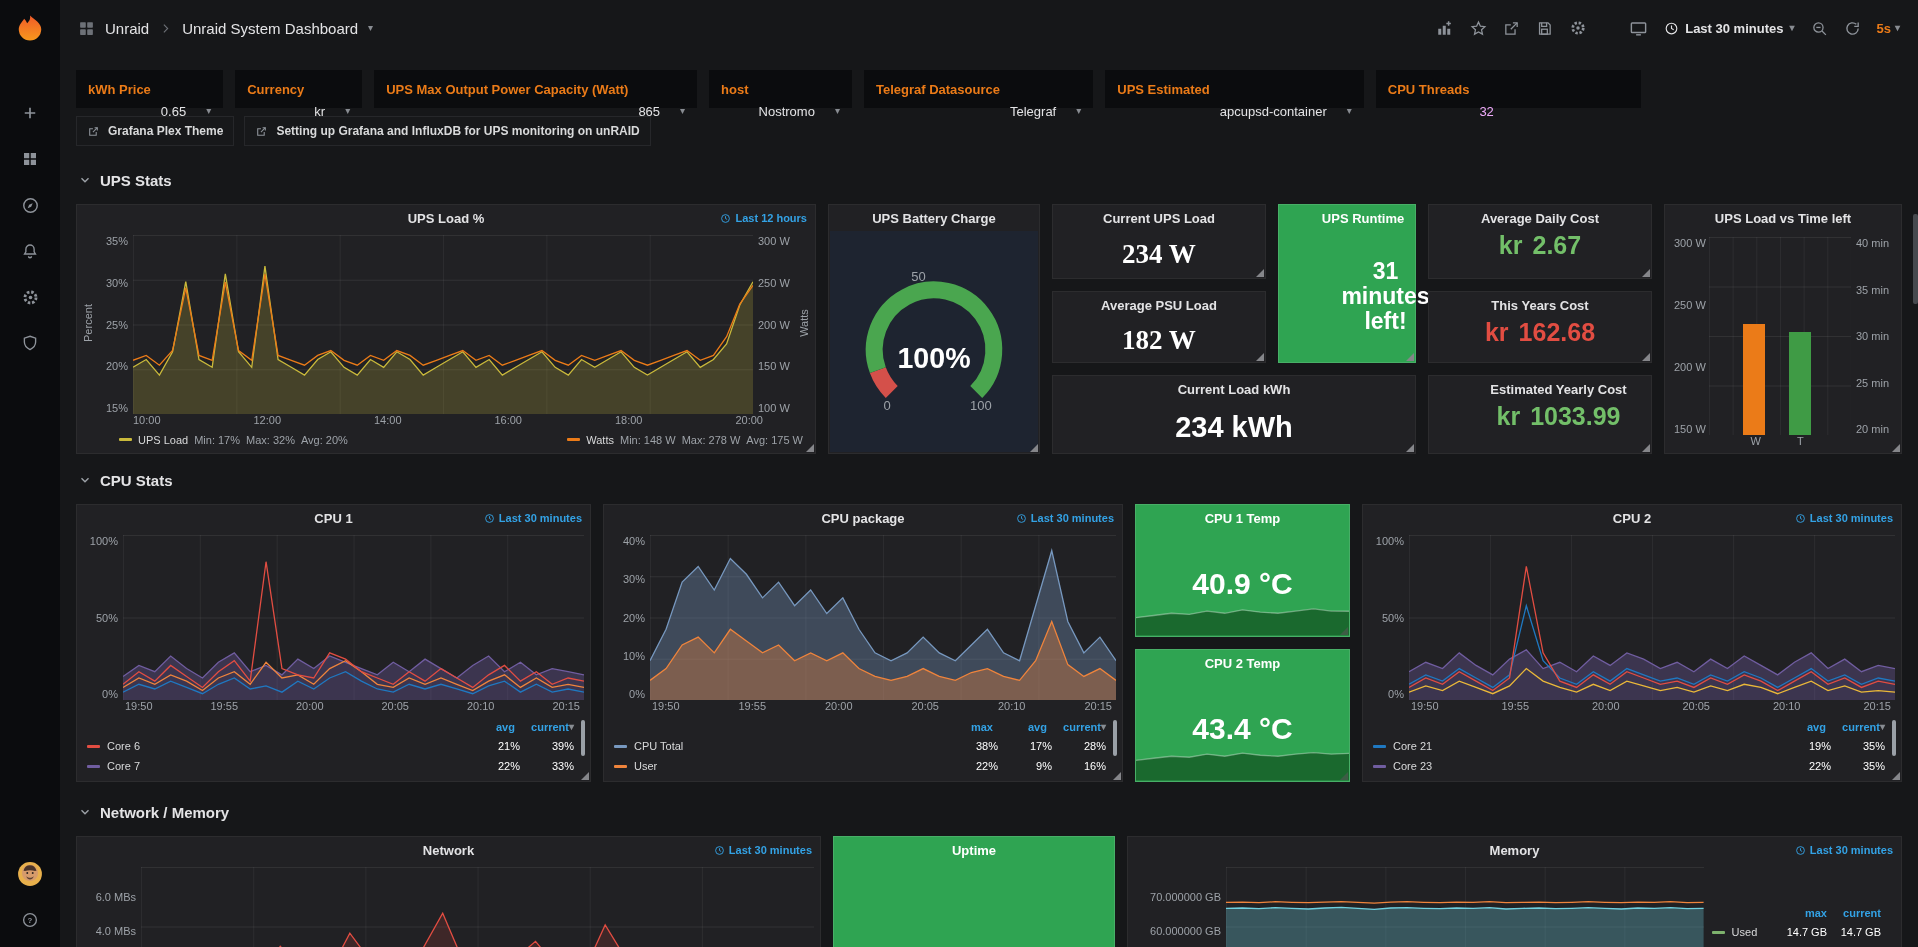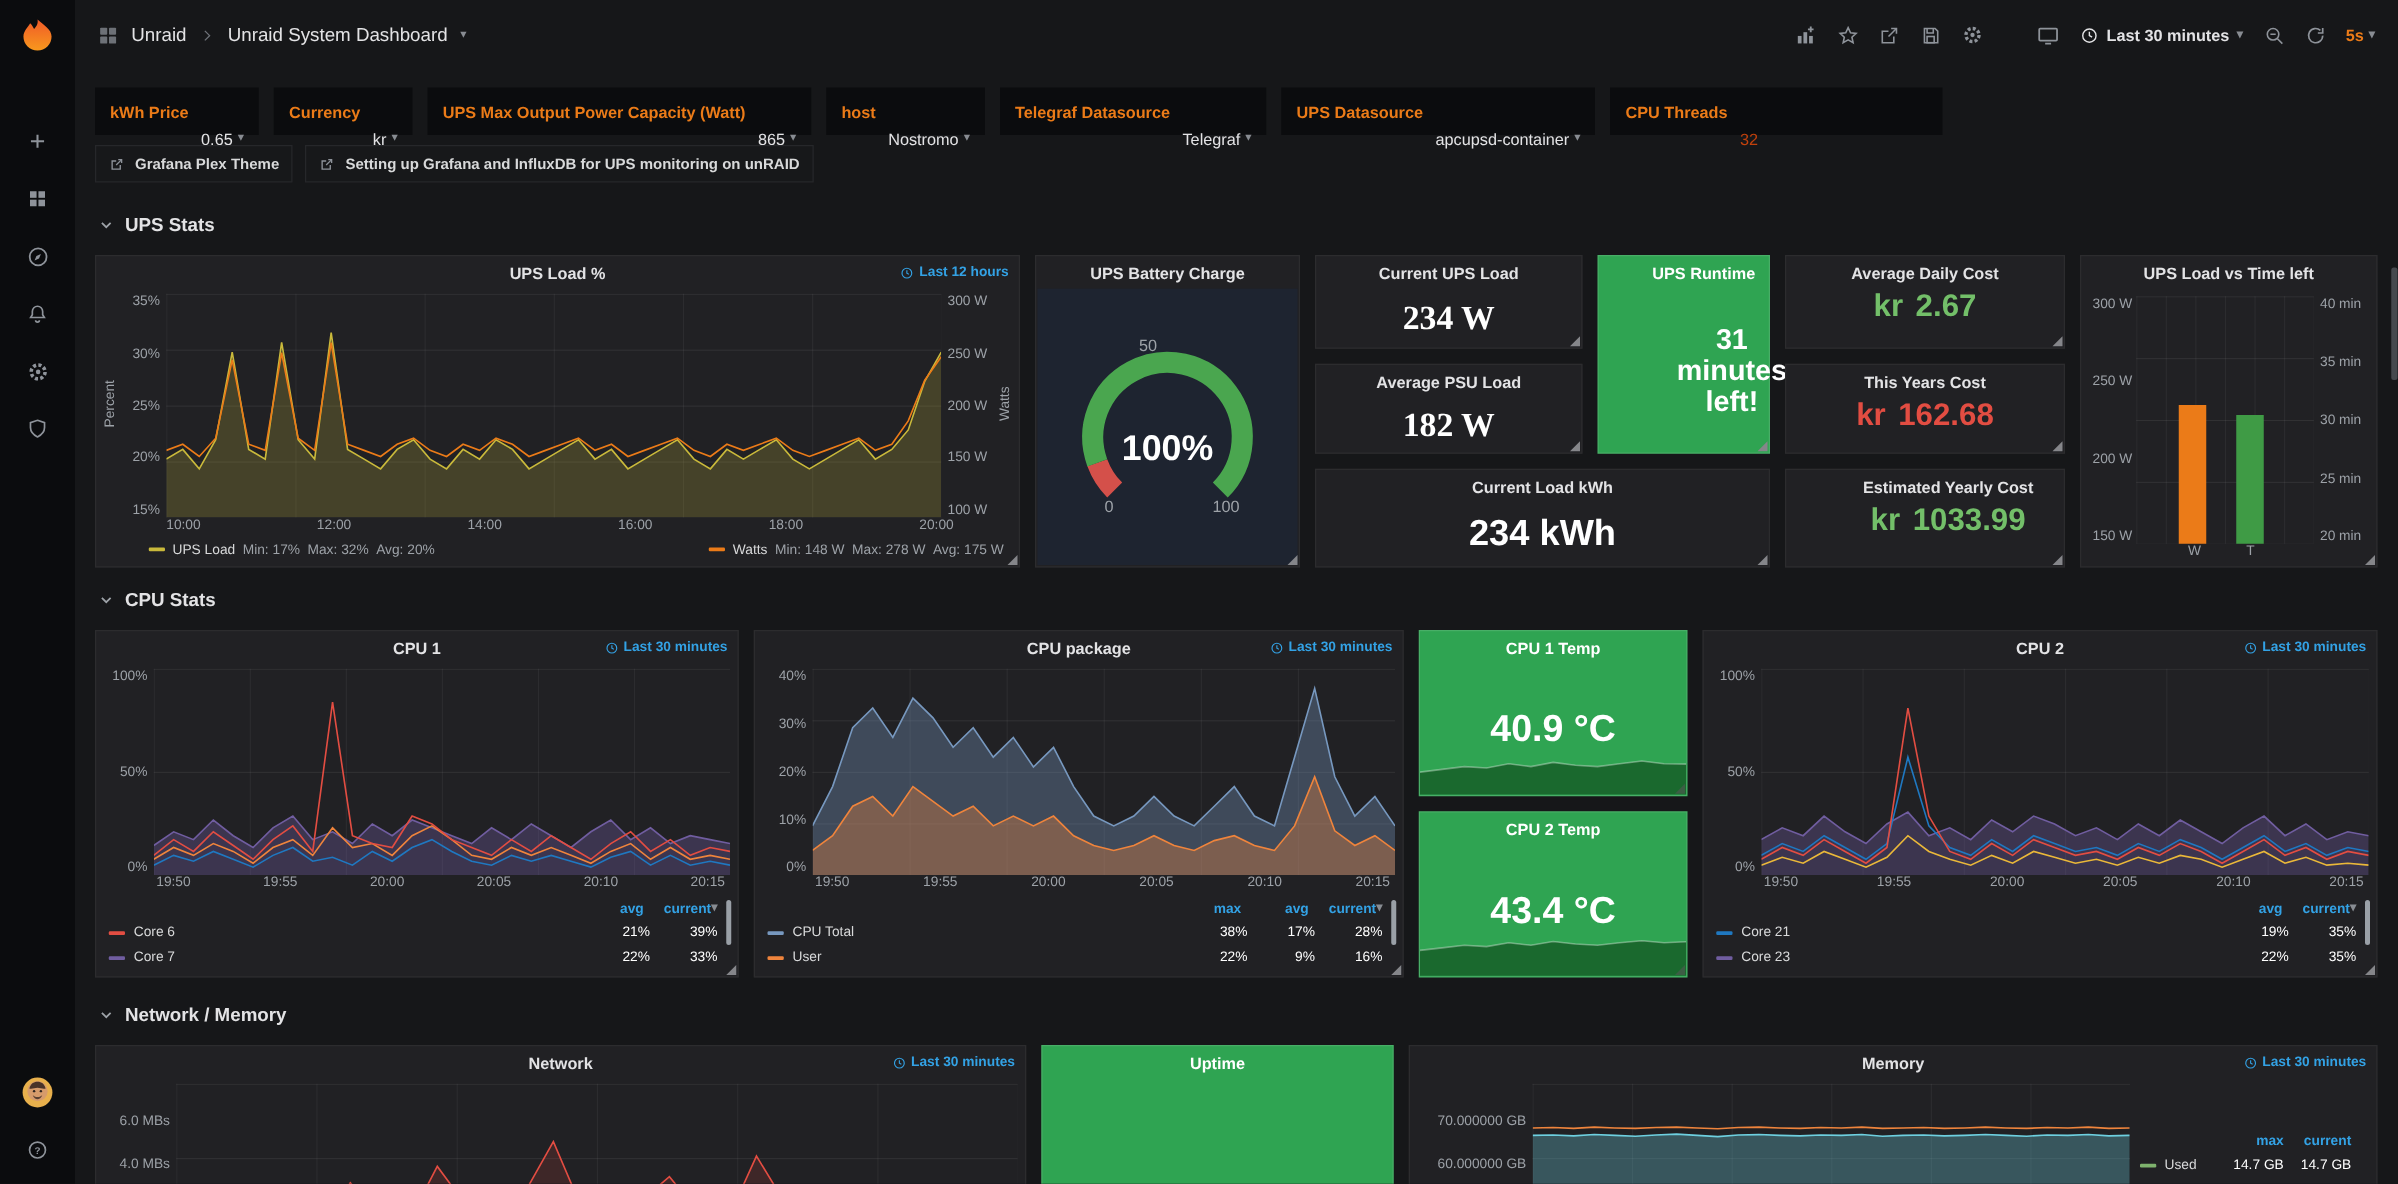--- a/index.html
+++ b/index.html
@@ -30,22 +30,22 @@
   .timepicker{display:flex;align-items:center;gap:6px;color:#e3e3e5;font-weight:600;font-size:13px;cursor:pointer;}
   .refresh-int{color:var(--orange);font-weight:600;display:flex;align-items:center;gap:4px;cursor:pointer;}
   .nav-gap{width:10px;}
 
   
   .main{position:absolute;left:60px;top:56px;right:0;bottom:0;padding:14px 16px;overflow:hidden;}
 
   .var-row{display:flex;gap:12px;margin-bottom:8px;}
   .var-pill{display:flex;align-items:center;background:var(--input);height:38px;padding:0 12px;gap:10px;white-space:nowrap;}
   .var-label{color:var(--orange);font-weight:600;font-size:13px;}
-  .var-value{color:#e3e3e5;display:flex;align-items:center;gap:4px;cursor:pointer;margin-top:44px;}
-  .var-input{width:150px;color:#c2410c;cursor:text;}
+  .var-value{color:#e3e3e5;display:flex;align-items:center;gap:20px;cursor:pointer;margin-top:44px;}
+  .var-input{width:150px;color:#f0abfc;cursor:text;}
 
   .links-row{display:flex;gap:10px;margin-bottom:24px;}
   .dash-link{display:flex;align-items:center;gap:8px;background:#17181a;border:1px solid #26272a;height:30px;padding:0 10px;font-size:12px;font-weight:600;color:#d8d9da;cursor:pointer;}
   .dash-link svg{color:var(--icon);}
 
   .section-head{display:flex;align-items:center;gap:8px;height:20px;margin:0 0 14px 2px;font-size:15px;font-weight:700;color:#e3e3e5;cursor:pointer;}
   .section-head svg{color:#9da2a8;}
 
   .row-ups{display:grid;grid-template-columns:740px 212px 600px 1fr;gap:12px;height:250px;margin-bottom:16px;}
   .ups-grid{display:grid;grid-template-columns:214px 138px 1fr;grid-template-rows:75px 72px 1fr;gap:12px;}
@@ -317,21 +317,21 @@
         </span>
     </div>
     <div class="var-pill">
       <span class="var-label">Telegraf Datasource</span>
       <span class="var-value">
           <span>Telegraf</span>
           <span class="caret">▾</span>
         </span>
     </div>
     <div class="var-pill">
-      <span class="var-label">UPS Datasource</span>
+      <span class="var-label">UPS Estimated</span>
       <span class="var-value">
           <span>apcupsd-container</span>
           <span class="caret">▾</span>
         </span>
     </div>
     <div class="var-pill">
       <span class="var-label">CPU Threads</span>
       <span class="var-value var-input">32</span>
     </div>
   </div>

